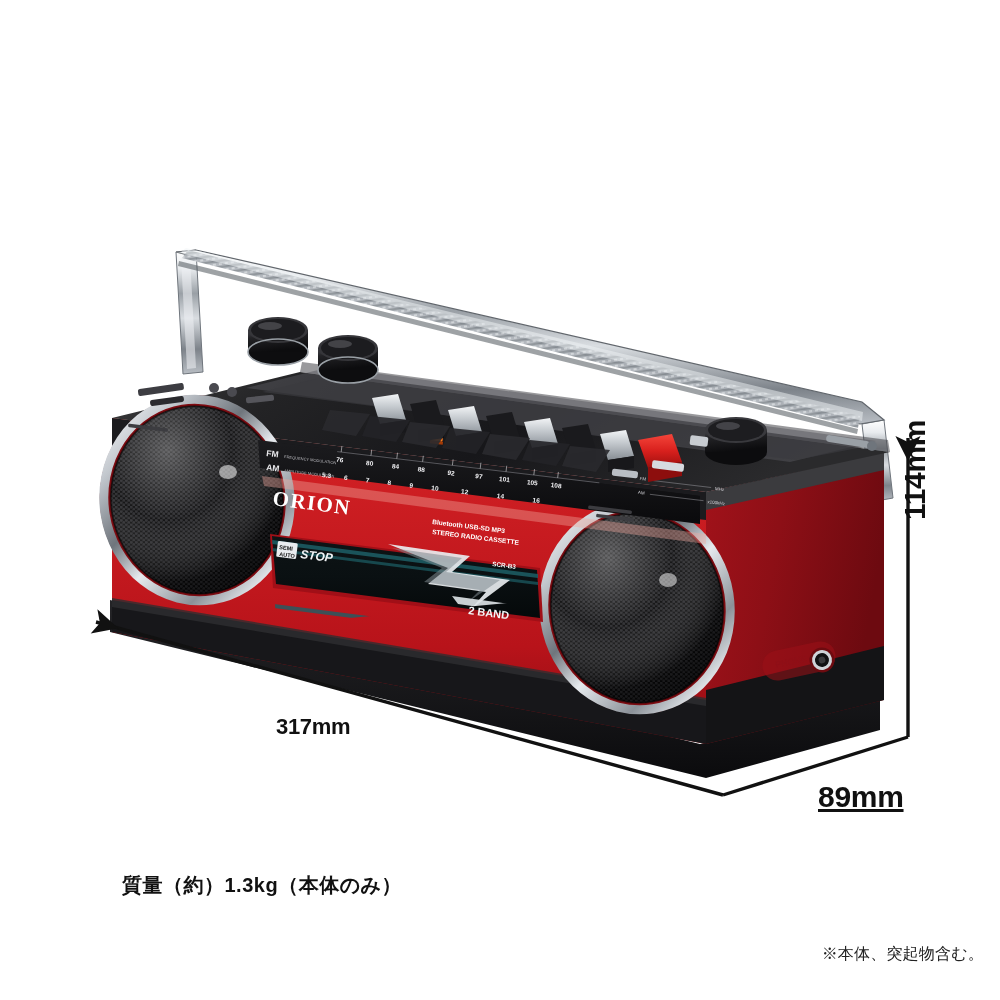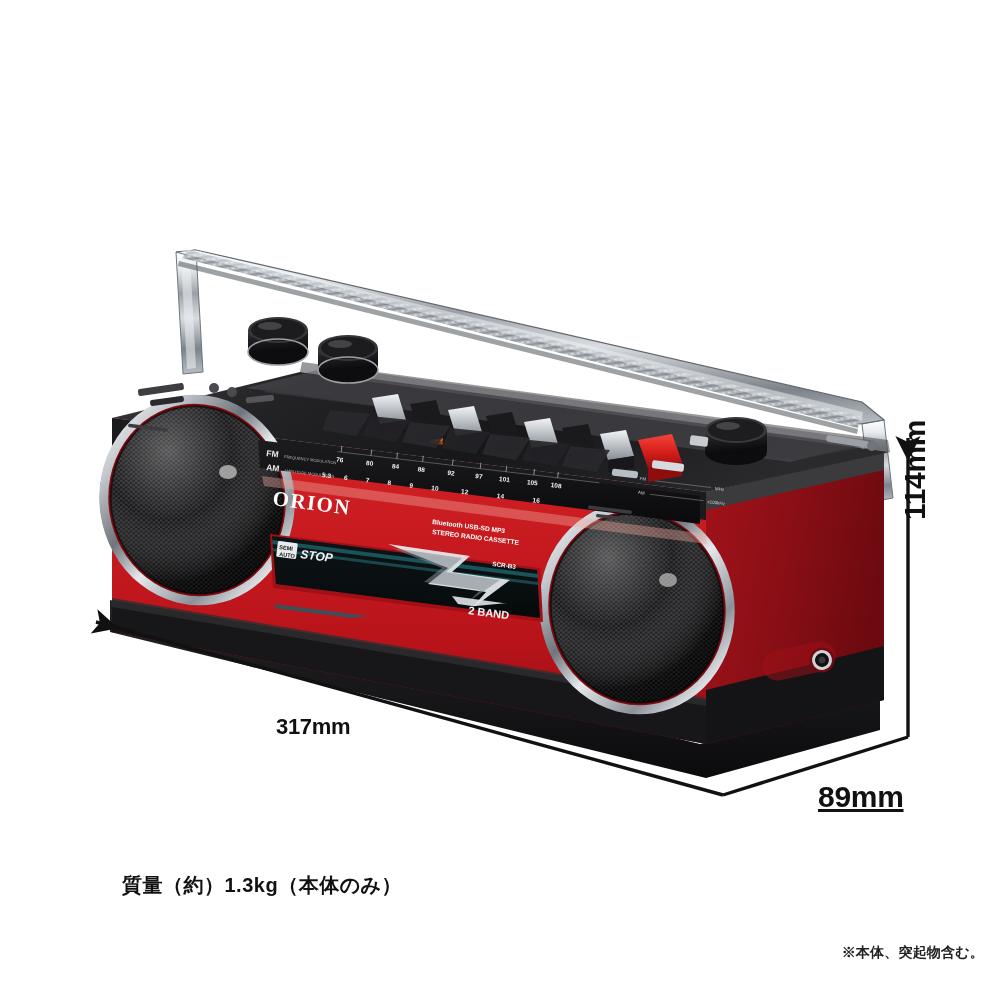--- a/index.html
+++ b/index.html
@@ -55,22 +55,22 @@
     font-size: 20px;
     font-weight: bold;
     color: #111111;
     letter-spacing: 0.5px;
     z-index: 45;
     margin-left: 44px;
   }
   #footnote-text {
     position: absolute;
     right: 16px; top: 944px;
-    font-size: 14px;
-    font-weight: bold;
+    font-size: 16px;
+    font-weight: normal;
     color: #222222;
     letter-spacing: 0.2px;
     z-index: 45;
   }
 
   
   #product {
     position: absolute;
     left: 0; top: 0;
     width: 1000px; height: 1000px;

